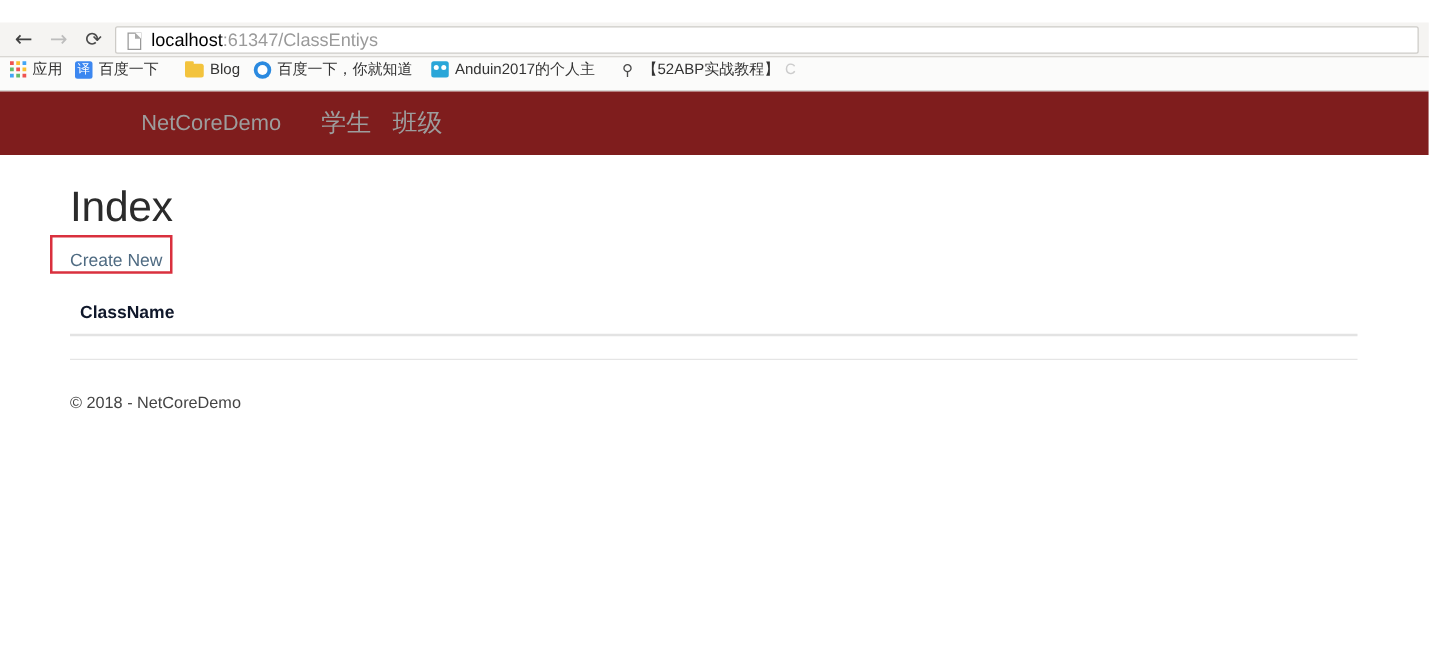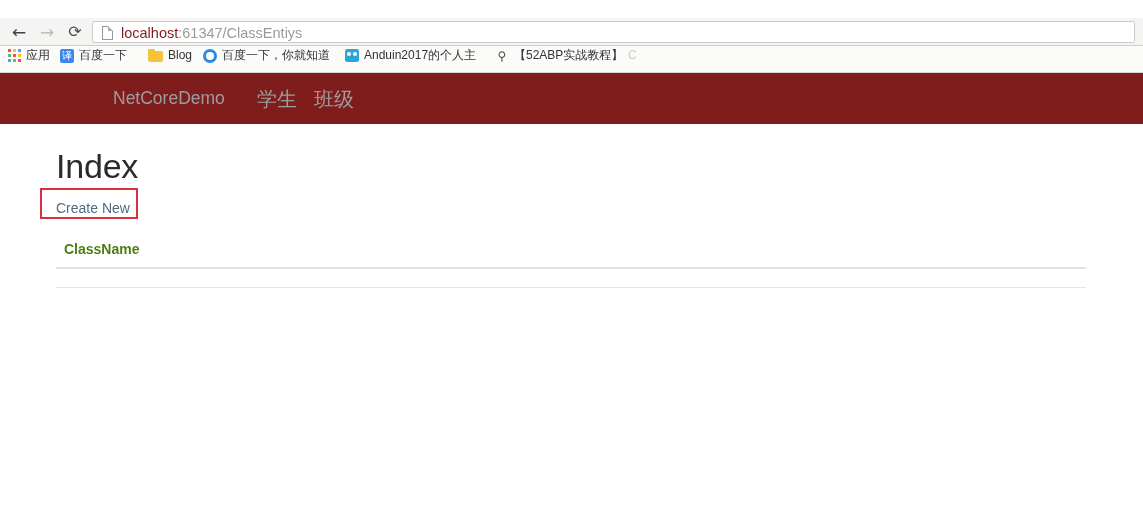--- a/index.html
+++ b/index.html
@@ -166,21 +166,21 @@
   }
   .url {
     position: absolute;
     left: 28px;
     top: 2px;
     font-size: 14.5px;
     line-height: 18px;
     color: #9a9a9a;
     white-space: nowrap;
   }
-  .url .host { color: #7f1d1d; }
+  .url .host { color: #000000; }
 
   
   .bookmarks {
     position: absolute;
     top: 46px; left: 0;
     width: 1143px;
     height: 27px;
     background: #fbfbfa;
     border-bottom: 1px solid #d8d6d2;
     box-sizing: border-box;
@@ -349,21 +349,21 @@
   }
   table.grid {
     margin-top: 23px;
     width: 1030px;
     border-collapse: collapse;
   }
   table.grid th {
     text-align: left;
     font-size: 14px;
     font-weight: bold;
-    color: #4d7c0f;
+    color: #0f172a;
     padding: 0 0 10px 8px;
     border-bottom: 2px solid #e3e3e3;
   }
   .footer-hr {
     margin: 0;
     margin-top: 18px;
     width: 1030px;
     height: 0;
     border: 0;
     border-top: 1px solid #e5e5e5;
@@ -461,17 +461,18 @@
         <thead>
           <tr>
             <th>ClassName</th>
           </tr>
         </thead>
         <tbody></tbody>
       </table>
 
       <hr class="footer-hr">
 
+      <div class="footer-text">© 2018 - NetCoreDemo</div>
 
     </div>
   </div>
 
 </div>
 
 </body></html>

